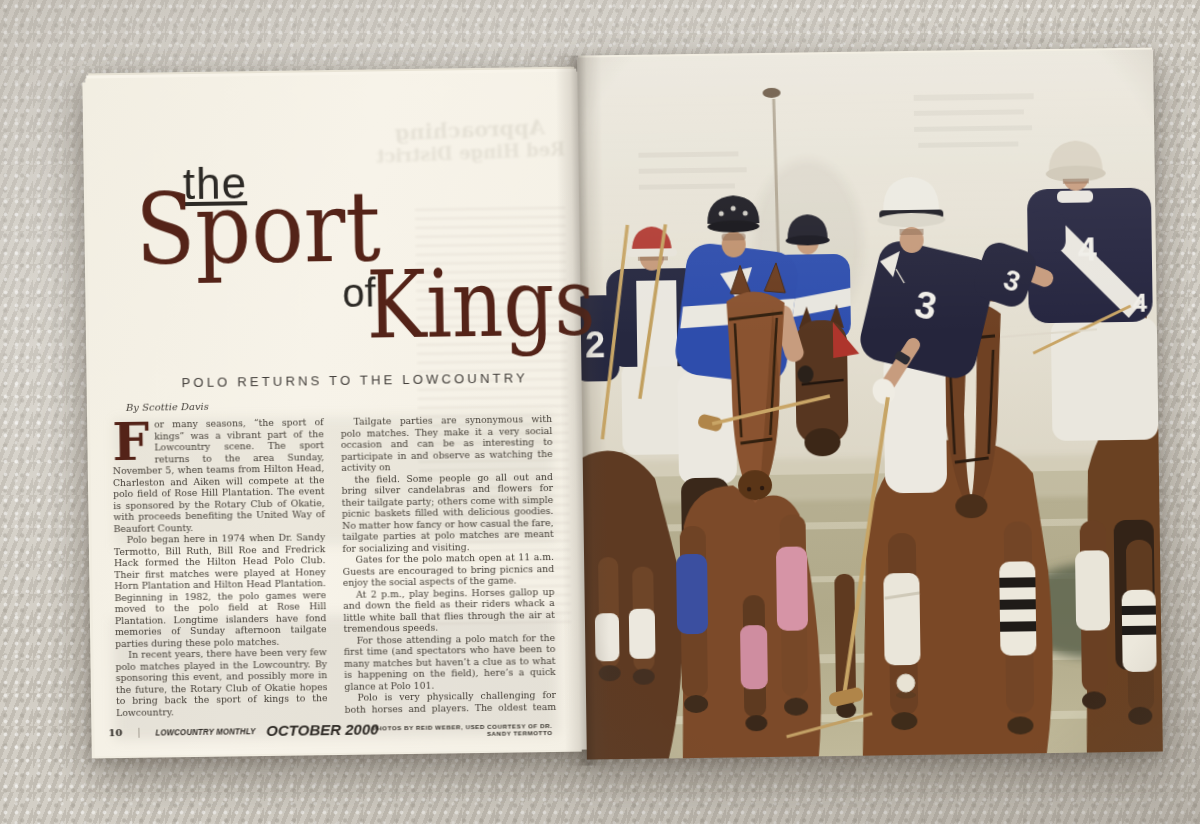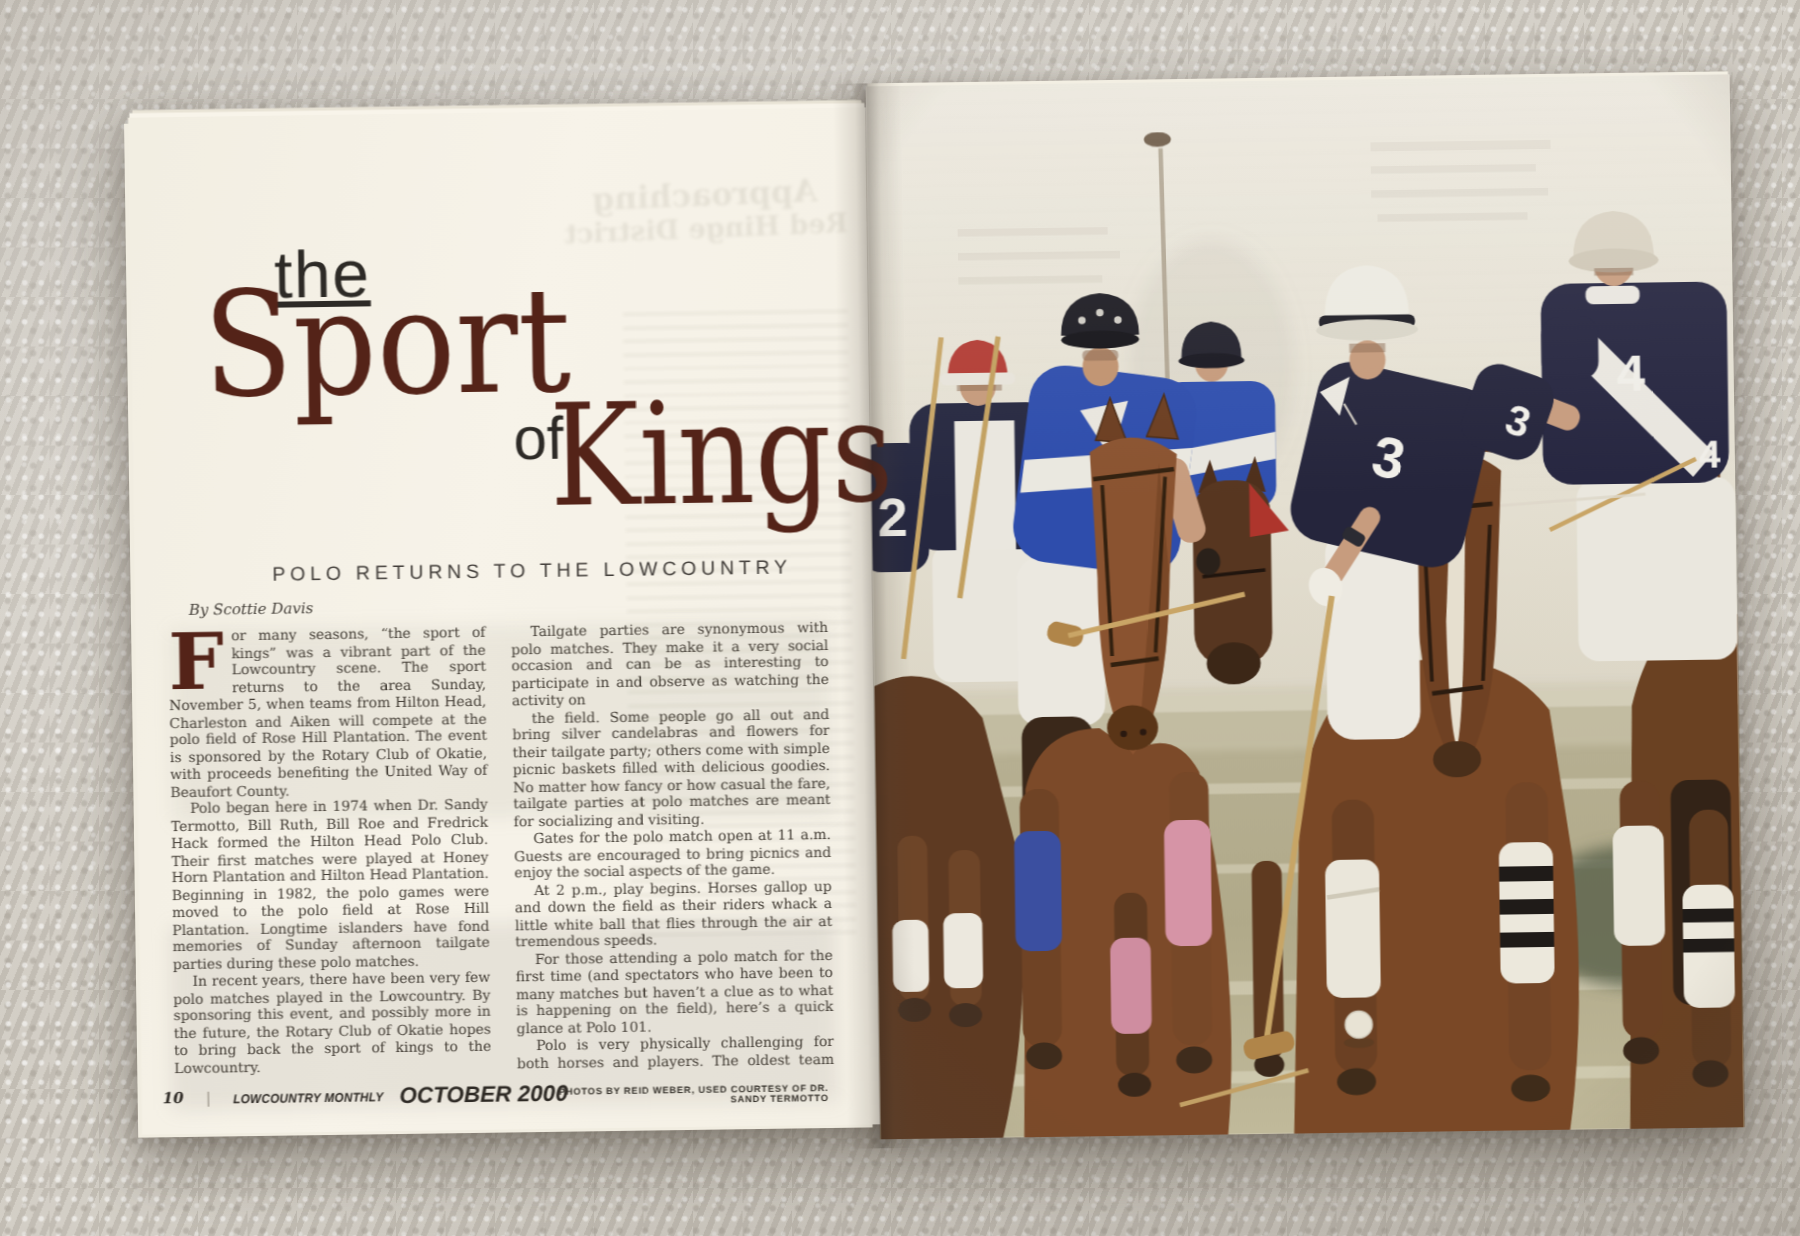--- a/index.html
+++ b/index.html
@@ -88,21 +88,21 @@
   .columns p{margin:0;text-indent:13px;}
   .columns p.first{text-indent:0;}
   .dropcap{
     float:left;font-family:"DejaVu Serif",serif;font-weight:bold;
     font-size:52px;line-height:42px;color:#542318;margin:2px 5px 0 0;
   }
   .footer{
     position:absolute;left:14px;top:646px;z-index:2;display:flex;align-items:center;
     color:#2e2a25;
   }
-  .footer .pageno{font-family:"DejaVu Serif",serif;font-style:italic;font-weight:bold;font-size:10px;text-align:right;}
+  .footer .pageno{font-family:"DejaVu Serif",serif;font-weight:bold;font-size:10px;text-align:right;}
   .footer .fdiv{width:1px;height:10px;background:#a39d92;margin:0 16px;}
   .footer .mag{font-family:"Liberation Sans",sans-serif;font-style:italic;font-weight:bold;font-size:8.5px;letter-spacing:.2px;transform:scaleX(.92);transform-origin:left;}
   .footer .issue{font-family:"Liberation Sans",sans-serif;font-style:italic;font-weight:bold;font-size:15px;margin-left:2px;}
   .credit{
     position:absolute;left:252px;top:650px;width:206px;z-index:2;text-align:right;
     font-family:"Liberation Sans",sans-serif;font-weight:bold;font-size:6.2px;letter-spacing:.55px;color:#35312b;
   }
   
   .photo{position:absolute;inset:0;width:100%;height:100%;}
 </style>

